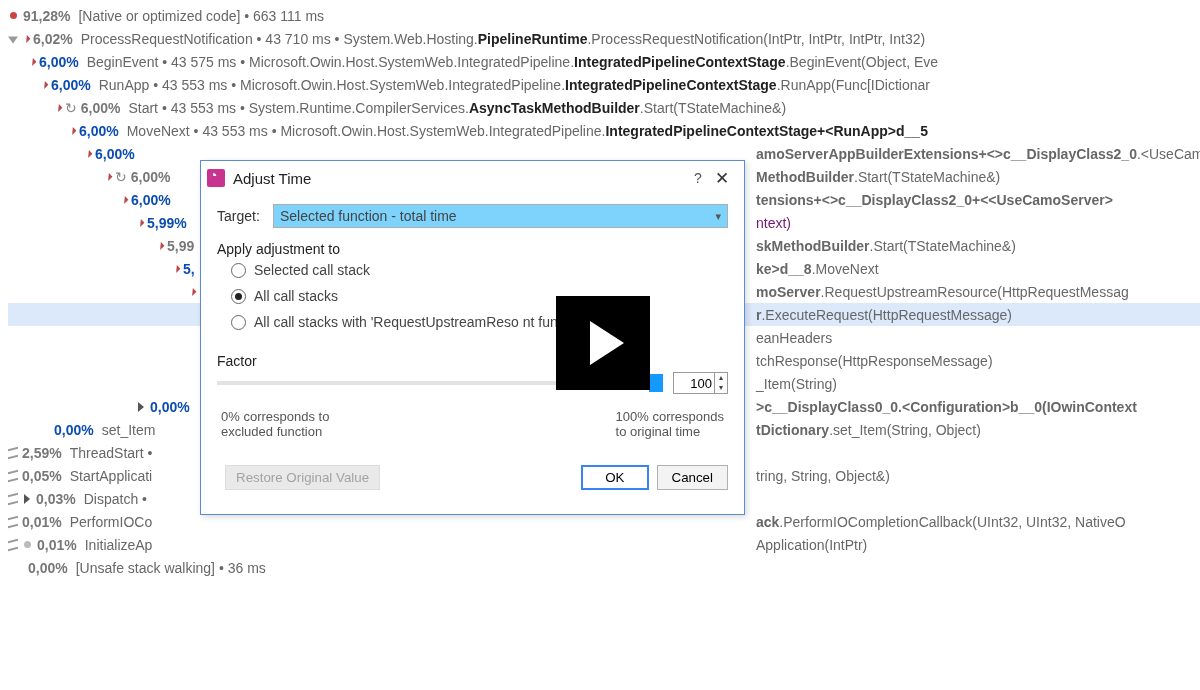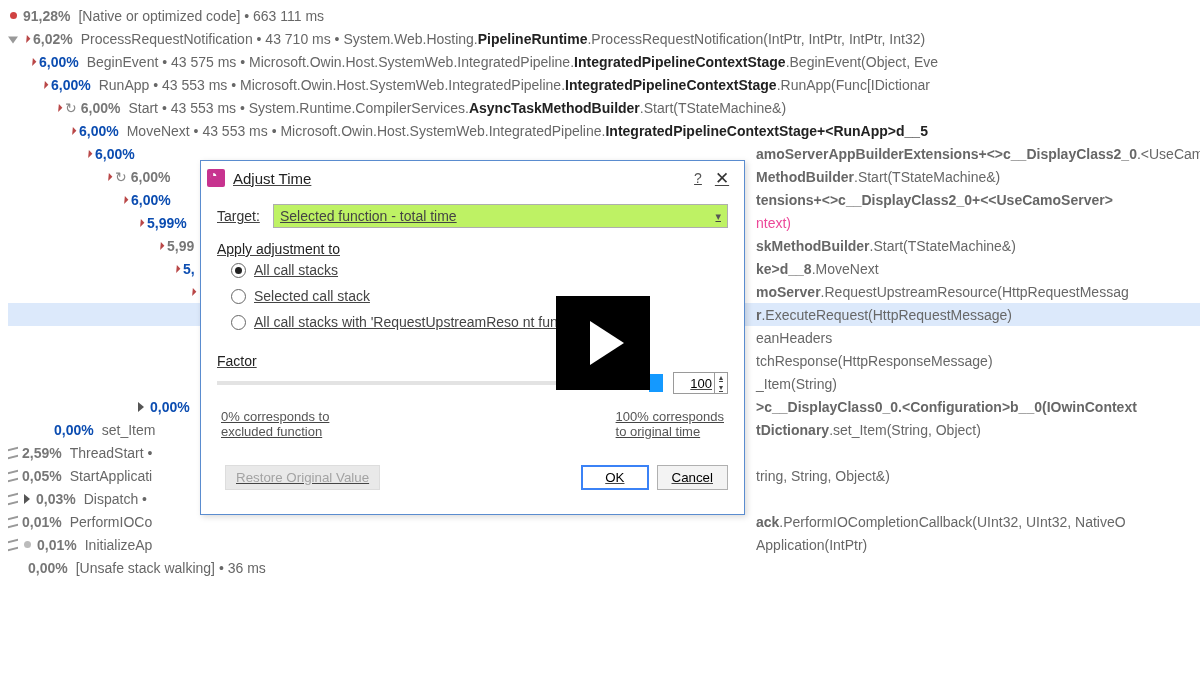--- a/index.html
+++ b/index.html
@@ -22,31 +22,31 @@
 .indent-12{ padding-left: 196px; }
 .tri-open { display:inline-block; width:0; height:0; border-left:5px solid transparent; border-top:6px solid #b94747; transform: rotate(45deg); margin-right:4px; margin-left:2px; }
 .tri-right { display:inline-block; width:0; height:0; border-top:5px solid transparent; border-bottom:5px solid transparent; border-left:6px solid #555; margin-right:6px; margin-left:2px; }
 .dot-red { display:inline-block; width:7px; height:7px; background:#d04242; border-radius:50%; margin:0 6px 0 2px; }
 .dot-gray{ display:inline-block; width:7px; height:7px; background:#bbb; border-radius:50%; margin:0 6px 0 2px; }
 .cycle { color:#888; margin-right:4px; }
 .pct-blue { color:#0c4db1; font-weight:700; }
 .pct-gray { color:#777; font-weight:700; }
 .func { color:#676767; margin-left:8px; }
 .func b { color:#222; font-weight:700; }
-.modal { position:absolute; top:160px; left:200px; width:545px; background:#fff; border:1px solid #5a8ccf; box-shadow:2px 2px 6px rgba(0,0,0,.15);text-decoration:underline; }
+.modal { position:absolute; top:160px; left:200px; width:545px; background:#fff; border:1px solid #5a8ccf; box-shadow:2px 2px 6px rgba(0,0,0,.15); }
 .titlebar { display:flex; align-items:center; height:34px; padding:0 10px 0 6px; }
 .titlebar .icon-app { width:18px; height:18px; background:#c7338f; display:inline-block; margin-right:8px; position:relative; border-radius:2px; }
 .titlebar .icon-app::after{ content:"◔"; color:#fff; position:absolute; left:2px; top:-2px; font-size:14px;}
 .titlebar .title { flex:1; font-size:15px; color:#222; }
 .titlebar .q { width:24px; text-align:center; color:#555; }
 .titlebar .x { width:24px; text-align:center; color:#333; font-size:17px; }
 .mgroup { padding: 6px 16px 14px 16px; }
 .tgt { display:flex; align-items:center; height:30px; }
 .tgt-label { width:56px; color:#333; }
-.tgt-select { flex:1; height:24px; border:1px solid #aeaeae; background:#bef264; padding:0 6px; display:flex; align-items:center; justify-content:space-between; }
+.tgt-select { flex:1; height:24px; border:1px solid #aeaeae; background:#7dd3fc; padding:0 6px; display:flex; align-items:center; justify-content:space-between; }
 .chev { font-size:11px; color:#555; }
 .apply { margin-top:10px; color:#222; }
 .radio { display:flex; align-items:center; height:26px; padding-left:14px; }
 .radio-dot { width:15px; height:15px; border:1px solid #666; border-radius:50%; margin-right:8px; position:relative; }
 .radio-dot.checked::after { content:""; position:absolute; width:7px; height:7px; background:#222; border-radius:50%; top:3px; left:3px; }
 .factor-label { margin-top:18px; color:#222; }
 .slider-wrap { display:flex; align-items:center; height:28px; }
 .slider { flex:1; height:4px; background:#e3e3e3; margin-right:10px; position:relative; }
 .handle { position:absolute; right:0; top:-7px; width:14px; height:18px; background:#1499ff; }
 .factor-input { width:42px; height:22px; border:1px solid #9a9a9a; font-size:13px; text-align:right; padding-right:2px; }
@@ -111,21 +111,21 @@
       <span style="position: absolute; left: 748px; color: rgb(103, 103, 103);"><b>MethodBuilder</b>.Start(TStateMachine&amp;)</span>
     </div>
     <div class="row indent-7" style="position: relative;">
       <span class="tri-open"></span>
       <span class="pct-blue">6,00%</span>
       <span style="position: absolute; left: 748px; color: rgb(103, 103, 103);"><b>tensions+&lt;&gt;c__DisplayClass2_0+&lt;&lt;UseCamoServer&gt;</b></span>
     </div>
     <div class="row indent-8" style="position: relative;">
       <span class="tri-open"></span>
       <span class="pct-blue">5,99%</span>
-      <span style="position: absolute; left: 748px; color: #ec4899;">ntext)</span>
+      <span style="position: absolute; left: 748px; color: #701a75;">ntext)</span>
     </div>
     <div class="row indent-9" style="position: relative;">
       <span class="tri-open"></span>
       <span class="pct-gray">5,99</span>
       <span style="position: absolute; left: 748px; color: rgb(103, 103, 103);"><b>skMethodBuilder</b>.Start(TStateMachine&amp;)</span>
     </div>
     <div class="row indent-10" style="position: relative;">
       <span class="tri-open"></span>
       <span class="pct-blue">5,</span>
       <span style="position: absolute; left: 748px; color: rgb(103, 103, 103);"><b>ke&gt;d__8</b>.MoveNext</span>
@@ -205,26 +205,26 @@
   <div class="mgroup">
     <div class="tgt">
       <span class="tgt-label">Target:</span>
       <div class="tgt-select">
         <span>Selected function - total time</span>
         <span class="chev">▾</span>
       </div>
     </div>
     <div class="apply">Apply adjustment to</div>
     <div class="radio">
+      <span class="radio-dot"></span>
+      <span>Selected call stack</span>
+    </div>
+    <div class="radio">
       <span class="radio-dot checked"></span>
       <span>All call stacks</span>
-    </div>
-    <div class="radio">
-      <span class="radio-dot"></span>
-      <span>Selected call stack</span>
     </div>
     <div class="radio">
       <span class="radio-dot"></span>
       <span>All call stacks with 'RequestUpstreamReso                 nt function</span>
     </div>
     <div class="factor-label">Factor</div>
     <div class="slider-wrap">
       <div class="slider">
           <div class="handle"></div>
         </div>

